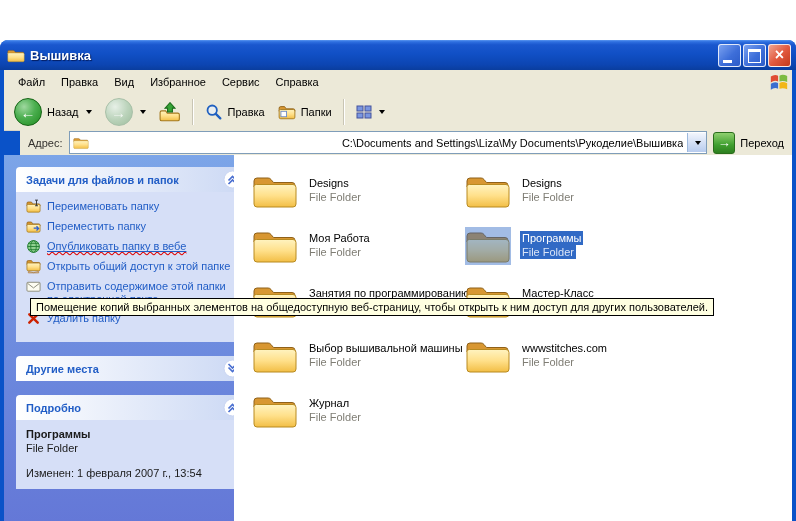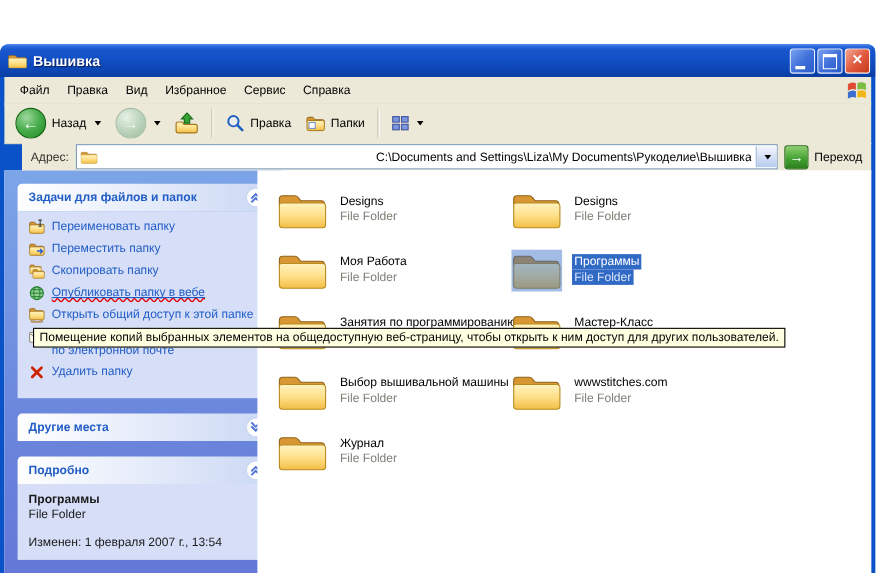--- a/index.html
+++ b/index.html
@@ -224,35 +224,20 @@
           <a class="tlink">
             <span class="ic">
                 <svg viewBox="0 0 16 16">
                   <path d="M1 4.6Q1 3.2 2.4 3.2L5.8 3.2 7.3 5.2 13.6 5.2Q15 5.2 15 6.6L15 7.4 1 7.4Z" fill="#D89732" stroke="#8F6118" stroke-width="0.8"></path>
                   <path d="M1 6.8Q1 5.8 2.4 5.8L13.6 5.8Q15 5.8 15 7.2L15 12.6Q15 14 13.6 14L2.4 14Q1 14 1 12.6Z" fill="url(#fg)" stroke="#A5791E" stroke-width="0.8"></path>
                   <path d="M8.2 9.8H13M11.2 7.8 13.4 10 11.2 12.2" stroke="#2B5FD0" stroke-width="1.4" fill="none"></path>
                 </svg>
               </span>
             <span class="lbl">Переместить папку</span>
           </a>
-          <a class="tlink">
-            <span class="ic">
-                <svg viewBox="0 0 16 16">
-                  <g transform="translate(0.5,-0.5) scale(0.78)">
-                    <path d="M1 4.6Q1 3.2 2.4 3.2L5.8 3.2 7.3 5.2 13.6 5.2Q15 5.2 15 6.6L15 7.4 1 7.4Z" fill="#D89732" stroke="#8F6118" stroke-width="0.8"></path>
-                    <path d="M1 6.8Q1 5.8 2.4 5.8L13.6 5.8Q15 5.8 15 7.2L15 12.6Q15 14 13.6 14L2.4 14Q1 14 1 12.6Z" fill="url(#fg)" stroke="#A5791E" stroke-width="0.8"></path>
-                  </g>
-                  <g transform="translate(3.5,4) scale(0.78)">
-                    <path d="M1 4.6Q1 3.2 2.4 3.2L5.8 3.2 7.3 5.2 13.6 5.2Q15 5.2 15 6.6L15 7.4 1 7.4Z" fill="#D89732" stroke="#8F6118" stroke-width="0.8"></path>
-                    <path d="M1 6.8Q1 5.8 2.4 5.8L13.6 5.8Q15 5.8 15 7.2L15 12.6Q15 14 13.6 14L2.4 14Q1 14 1 12.6Z" fill="url(#fg)" stroke="#A5791E" stroke-width="0.8"></path>
-                  </g>
-                </svg>
-              </span>
-            <span class="lbl">Скопировать папку</span>
-          </a>
           <a class="tlink hovered">
             <span class="ic">
                 <svg viewBox="0 0 16 16">
                   <circle cx="8" cy="8" r="6.3" fill="#8FD08F" stroke="#1E7A2E" stroke-width="1"></circle>
                   <ellipse cx="8" cy="8" rx="3" ry="6.3" fill="none" stroke="#1E7A2E" stroke-width="0.9"></ellipse>
                   <path d="M1.7 8H14.3M2.6 4.6H13.4M2.6 11.4H13.4" stroke="#1E7A2E" stroke-width="0.9" fill="none"></path>
                 </svg>
               </span>
             <span class="wavy"><span class="lbl">Опубликовать папку в вебе</span></span>
           </a>

